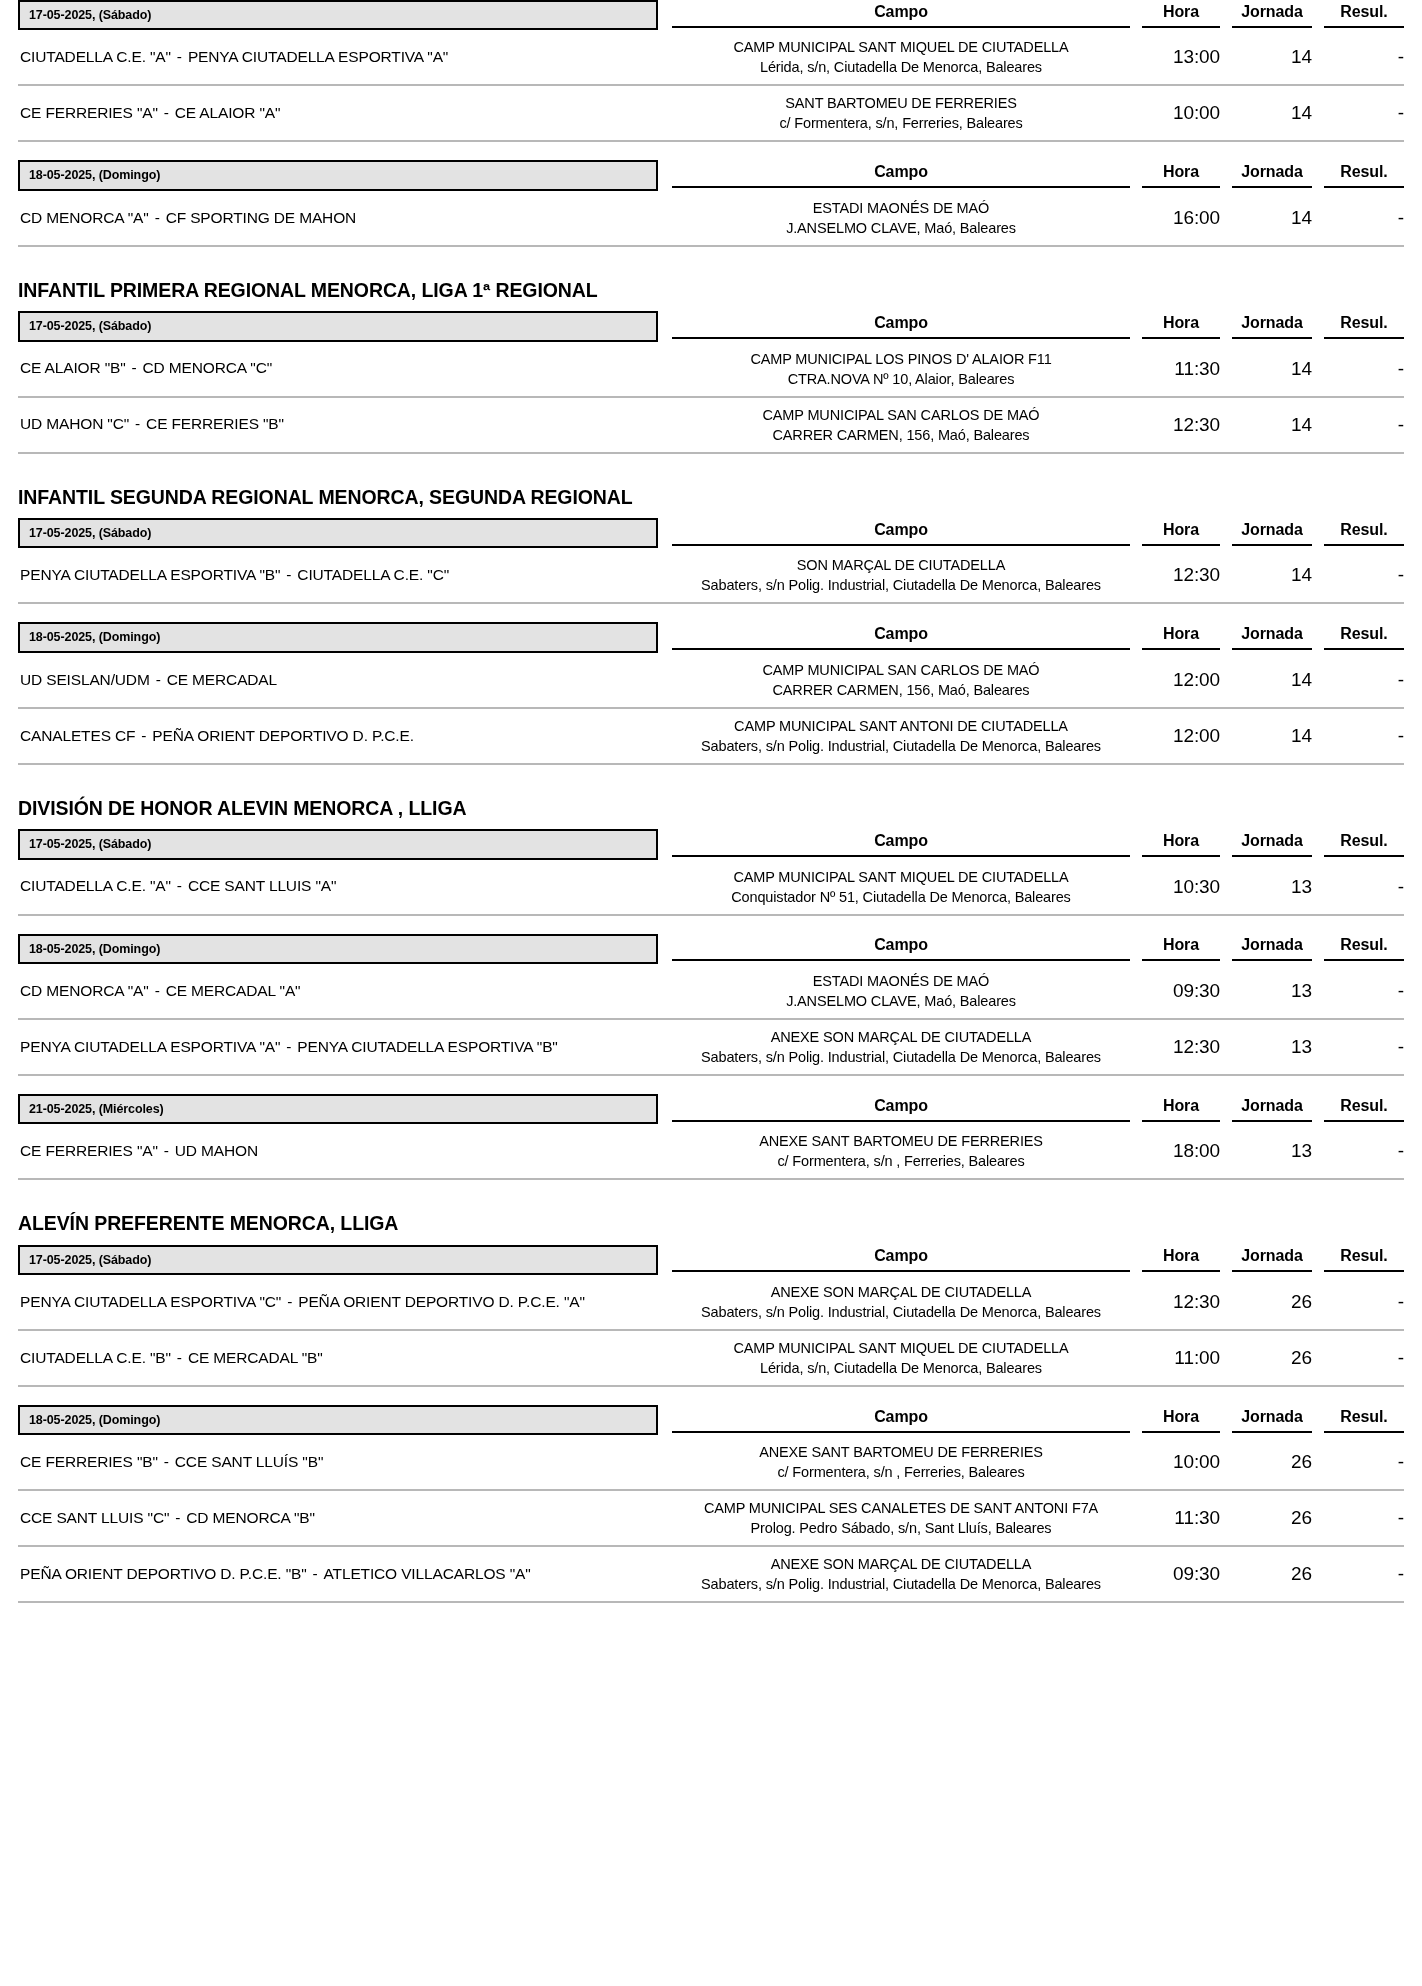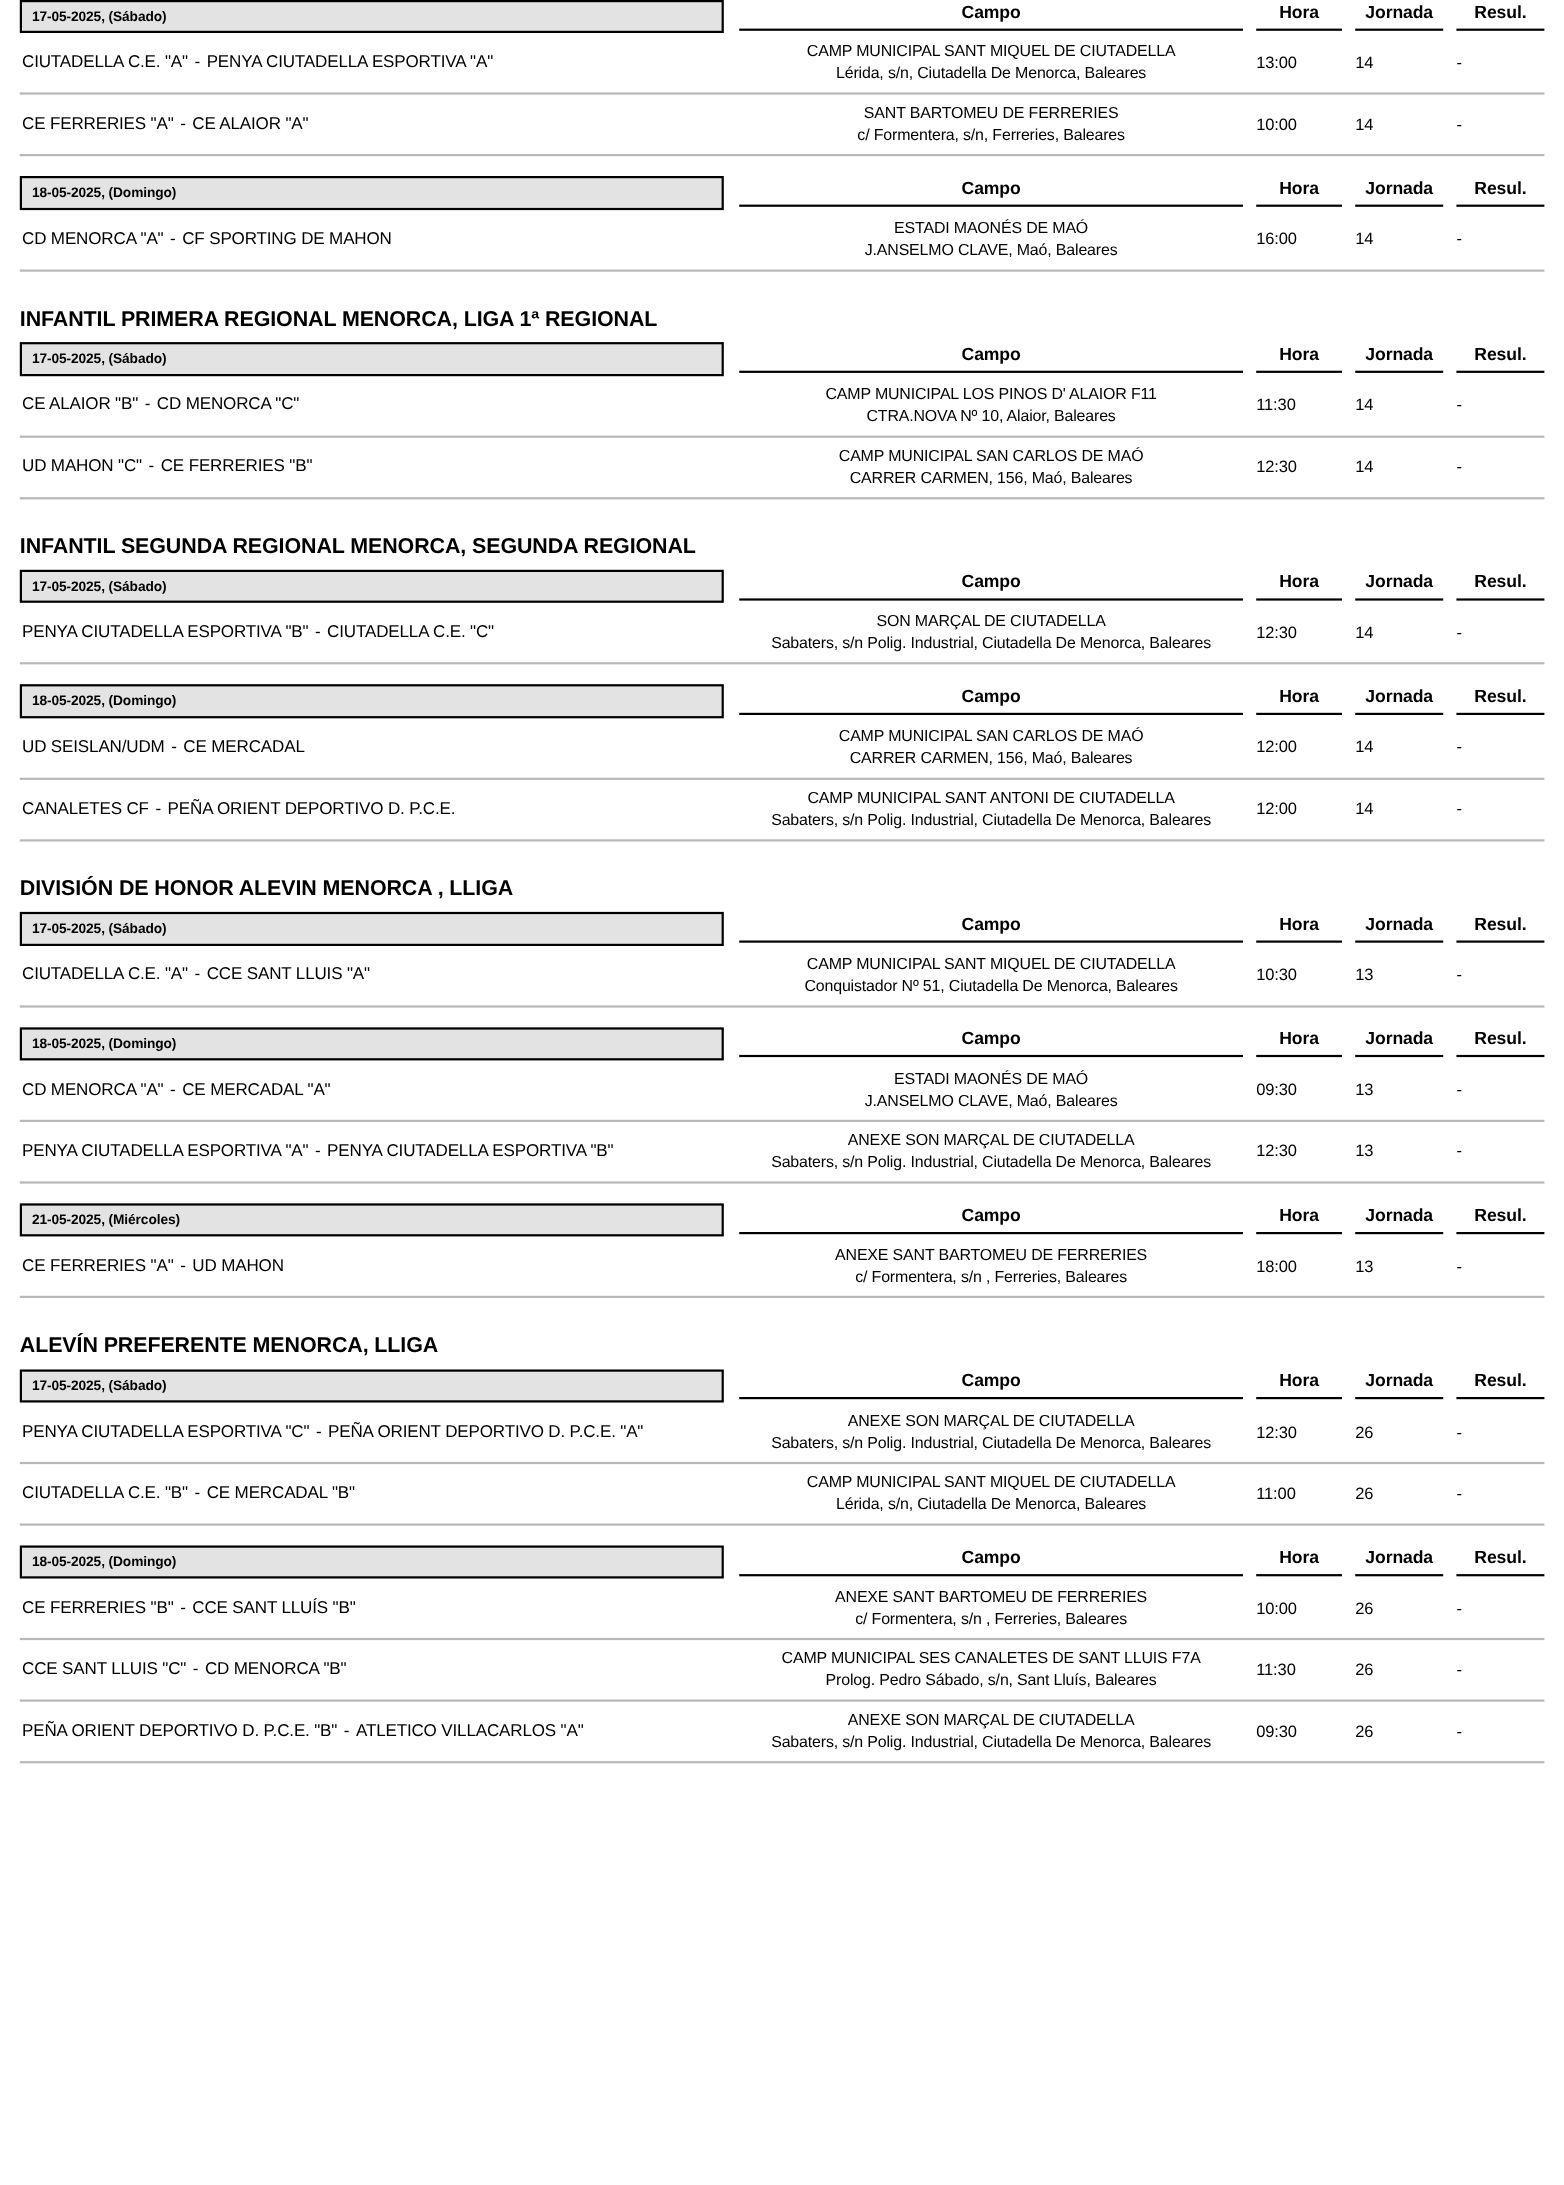--- a/index.html
+++ b/index.html
@@ -96,22 +96,22 @@
     text-align: center;
     font-size: 14.5px;
     line-height: 1.38;
     letter-spacing: -0.15px;
     padding: 0 4px;
   }
   .m-campo .addr { display: block; }
   .m-hora,
   .m-jornada,
   .m-resul {
-    text-align: left;
-    font-size: 15px;
+    text-align: right;
+    font-size: 19px;
     letter-spacing: -0.1px;
   }
   .m-hora    { flex: 0 0 78px; margin-left: 12px; }
   .m-jornada { flex: 0 0 80px; margin-left: 12px; }
   .m-resul   { flex: 0 0 80px; margin-left: 12px; }
 </style>
 </head>
 <body>
 
 <div class="page" id="page-root">
@@ -343,21 +343,21 @@
           <div class="m-teams"><span>CE FERRERIES "B"</span><span class="dash">-</span><span>CCE SANT LLUÍS "B"</span></div>
           <div class="m-spacer"></div>
           <div class="m-campo"><span class="venue">ANEXE SANT BARTOMEU DE FERRERIES</span><span class="addr">c/ Formentera, s/n , Ferreries, Baleares</span></div>
           <div class="m-hora">10:00</div>
           <div class="m-jornada">26</div>
           <div class="m-resul">-</div>
         </div>
         <div class="match-row">
           <div class="m-teams"><span>CCE SANT LLUIS "C"</span><span class="dash">-</span><span>CD MENORCA "B"</span></div>
           <div class="m-spacer"></div>
-          <div class="m-campo"><span class="venue">CAMP MUNICIPAL SES CANALETES DE SANT LLUIS F7A</span><span class="addr">Prolog. Pedro Sábado, s/n, Sant Lluís, Baleares</span></div>
+          <div class="m-campo"><span class="venue">CAMP MUNICIPAL SES CANALETES DE SANT ANTONI F7A</span><span class="addr">Prolog. Pedro Sábado, s/n, Sant Lluís, Baleares</span></div>
           <div class="m-hora">11:30</div>
           <div class="m-jornada">26</div>
           <div class="m-resul">-</div>
         </div>
         <div class="match-row">
           <div class="m-teams"><span>PEÑA ORIENT DEPORTIVO D. P.C.E. "B"</span><span class="dash">-</span><span>ATLETICO VILLACARLOS "A"</span></div>
           <div class="m-spacer"></div>
           <div class="m-campo"><span class="venue">ANEXE SON MARÇAL DE CIUTADELLA</span><span class="addr">Sabaters, s/n Polig. Industrial, Ciutadella De Menorca, Baleares</span></div>
           <div class="m-hora">09:30</div>
           <div class="m-jornada">26</div>

